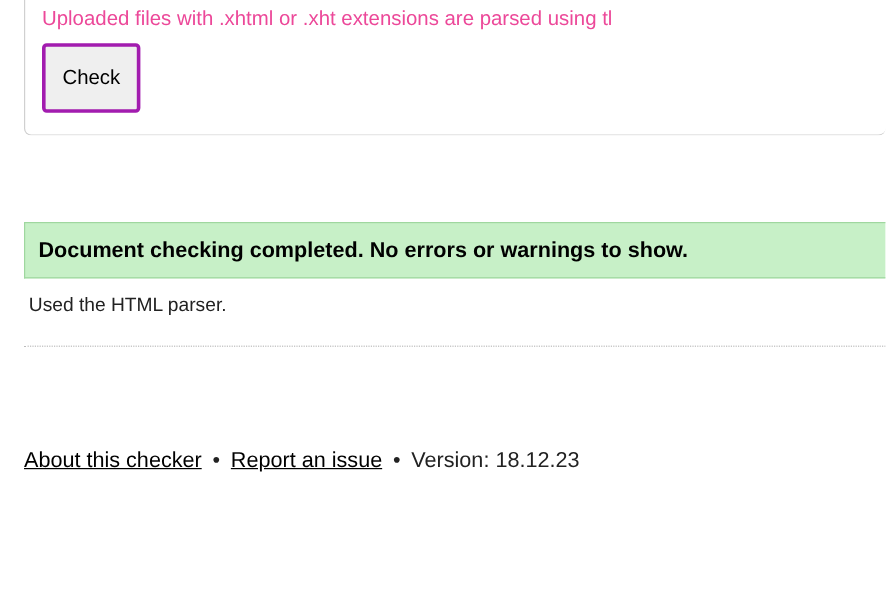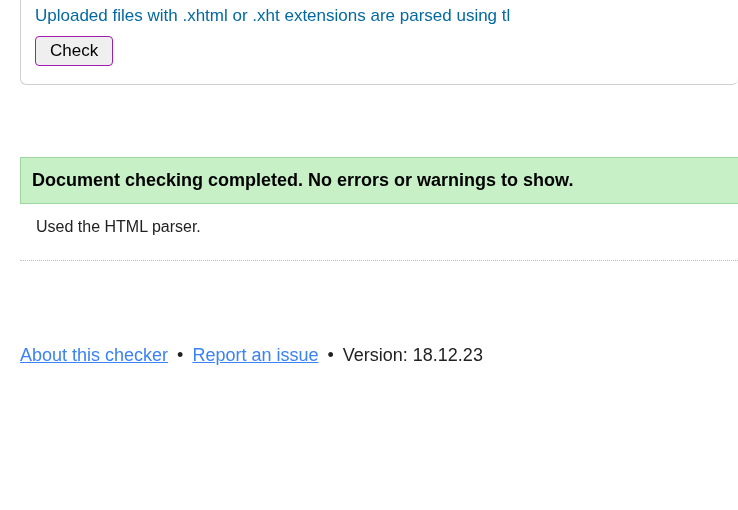--- a/index.html
+++ b/index.html
@@ -15,30 +15,30 @@
       margin: 0 0 0 20px;
       border: 1px solid #d0d0d0;
       border-radius: 6px;
       padding: 6px 14px 18px 14px;
       border-top: none;
       border-right: none;
       border-top-left-radius: 0;
       border-top-right-radius: 0;
     }
     .hint {
-      color: #0369a1;
+      color: #ec4899;
       font-size: 17px;
       margin: 0 0 10px 0;
       white-space: nowrap;
       overflow: hidden;
     }
     .check-btn {
       font-size: 17px;
-      padding: 4px 14px;
-      border: 1px solid #a21caf;
+      padding: 16px 14px;
+      border: 3px solid #a21caf;
       border-radius: 4px;
       background: #efefef;
       cursor: pointer;
     }
 
     .status-bar {
       margin: 72px 0 0 20px;
       background: #c7f0c7;
       border: 1px solid #9fd79f;
       padding: 12px 11px;
@@ -48,30 +48,30 @@
     }
 
     .info-block {
       margin: 14px 0 0 20px;
       font-size: 16px;
       color: #222;
       padding-bottom: 16px;
       border-bottom: 1px dotted #bbb;
     }
     .info-block p {
-      margin: 0 0 8px 16px;
+      margin: 0 0 8px 4px;
     }
 
     .footer {
       margin: 84px 0 0 20px;
       font-size: 18px;
       color: #222;
     }
     .footer a {
-      color: #3b82f6;
+      color: #000000;
     }
     .sep {
       margin: 0 4px;
     }
   </style>
 </head>
 <body>
 
 <div class="panel">
   <p class="hint">Uploaded files with .xhtml or .xht extensions are parsed using tl</p>

